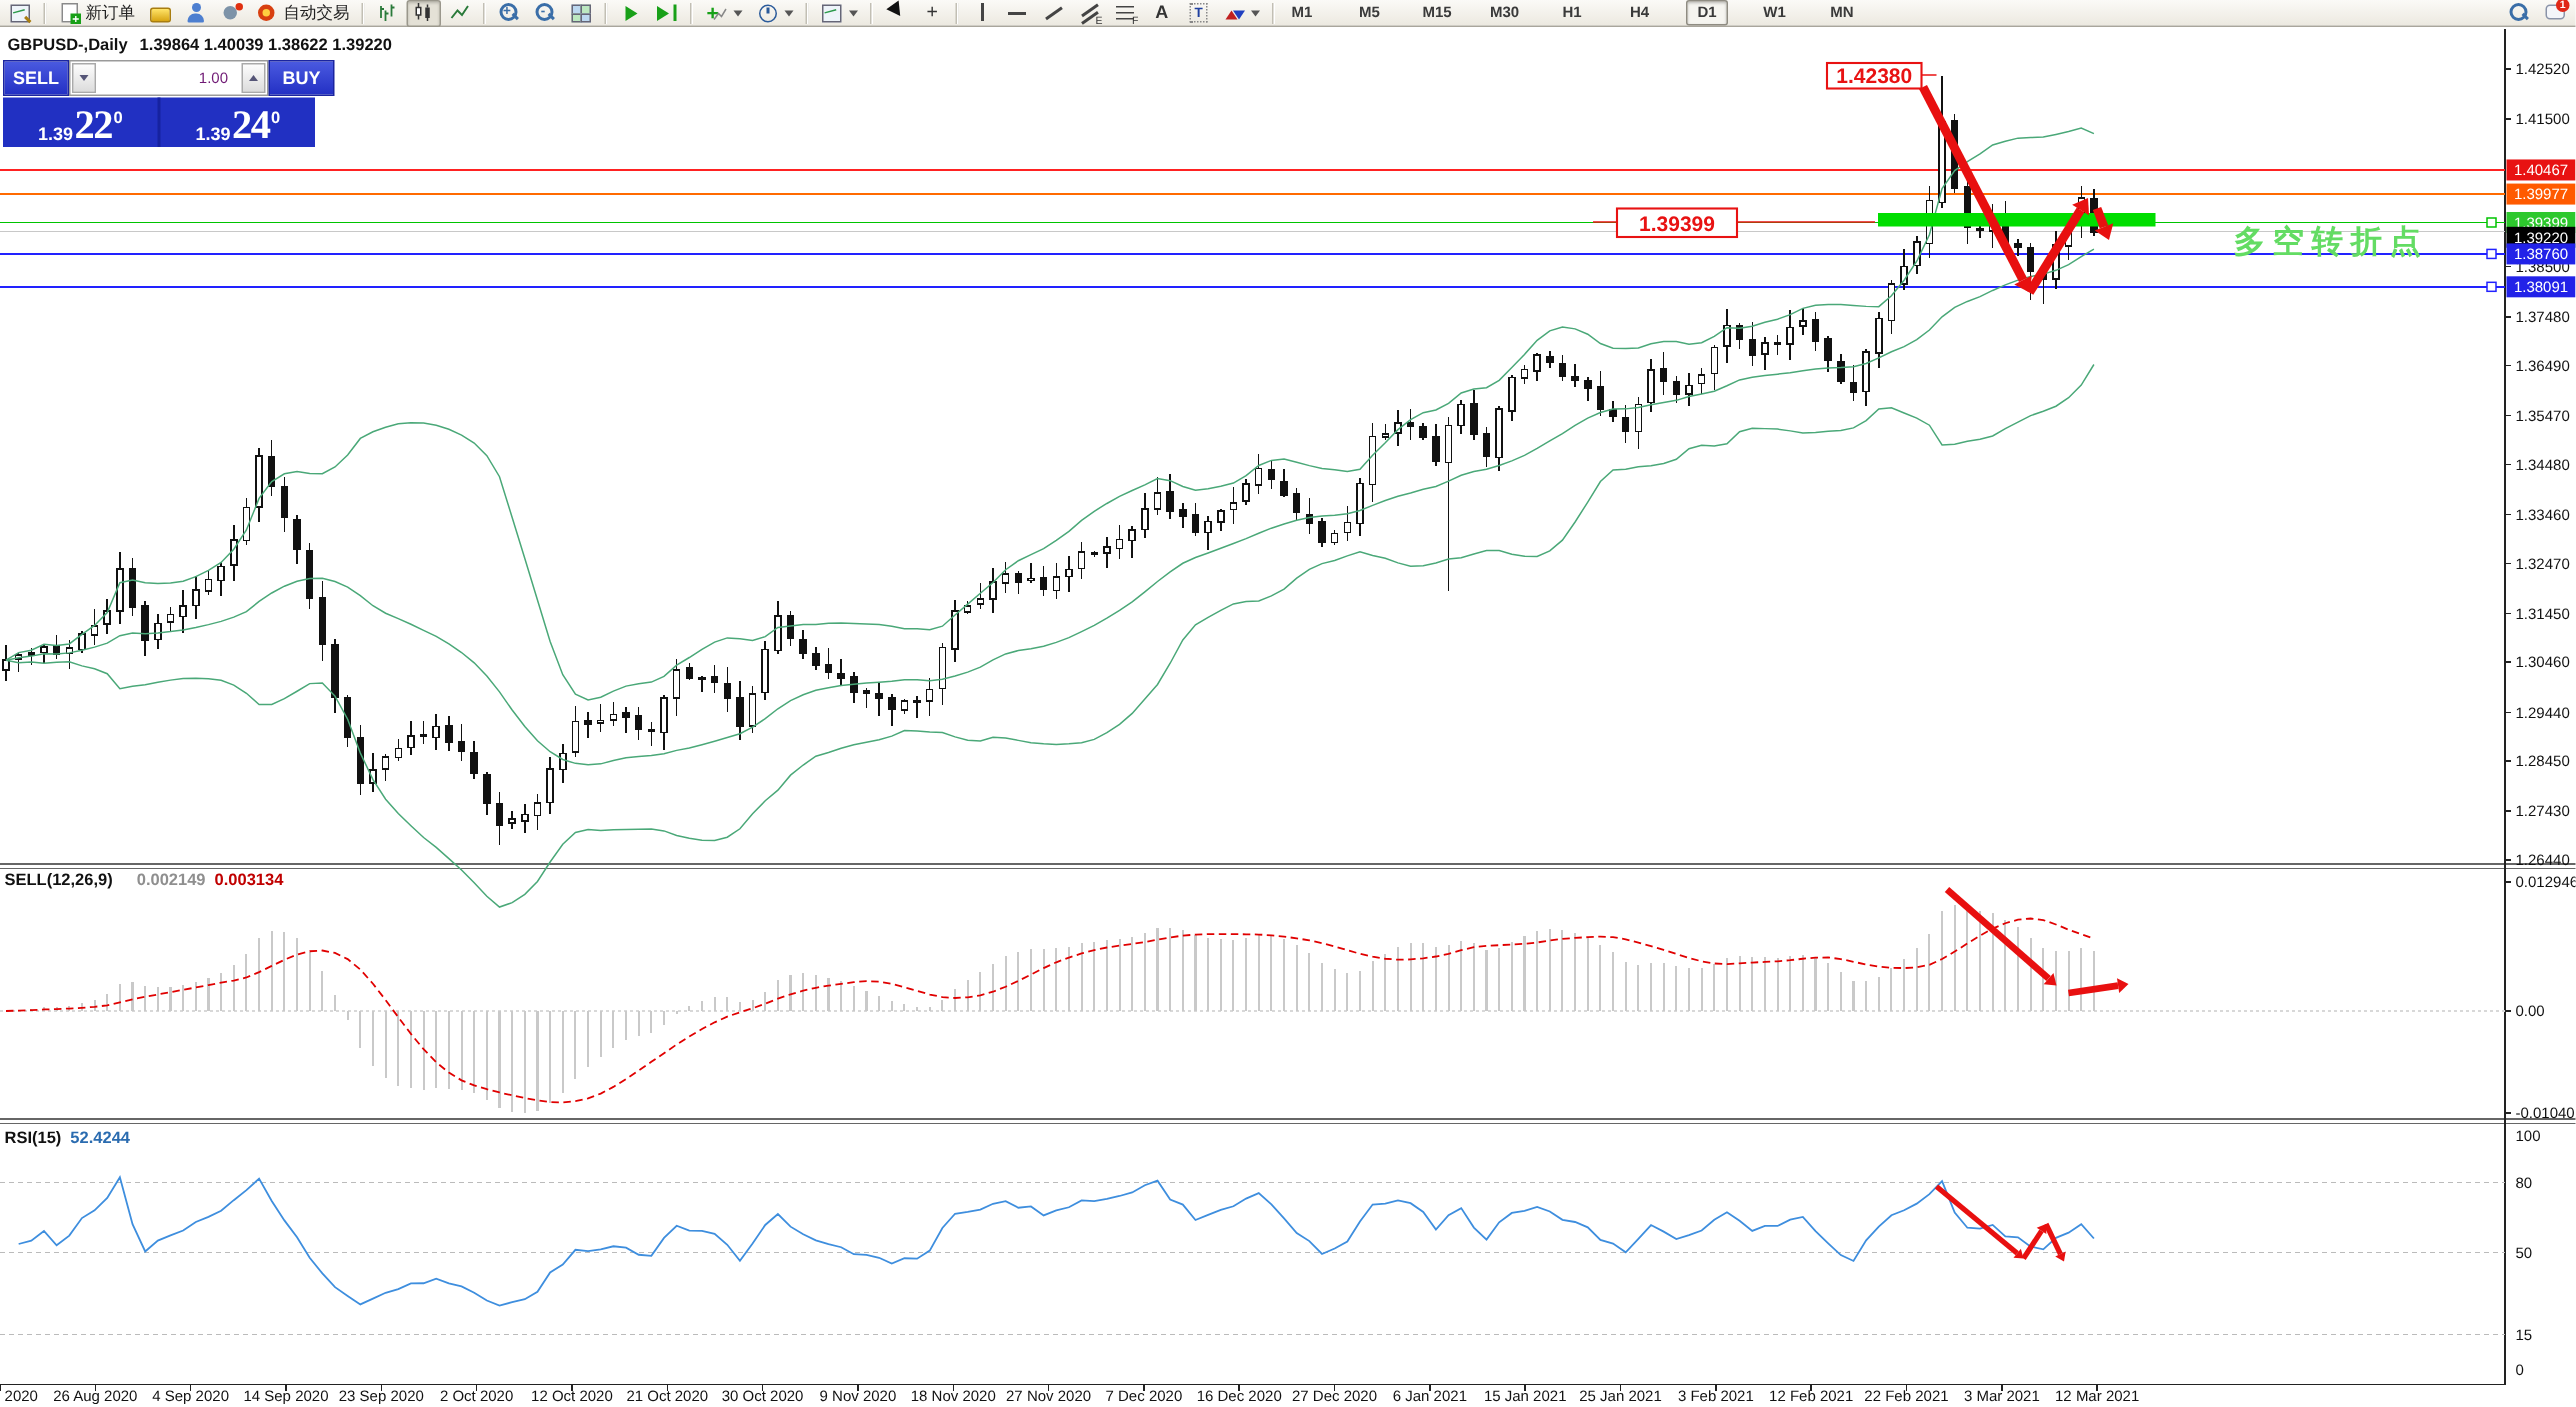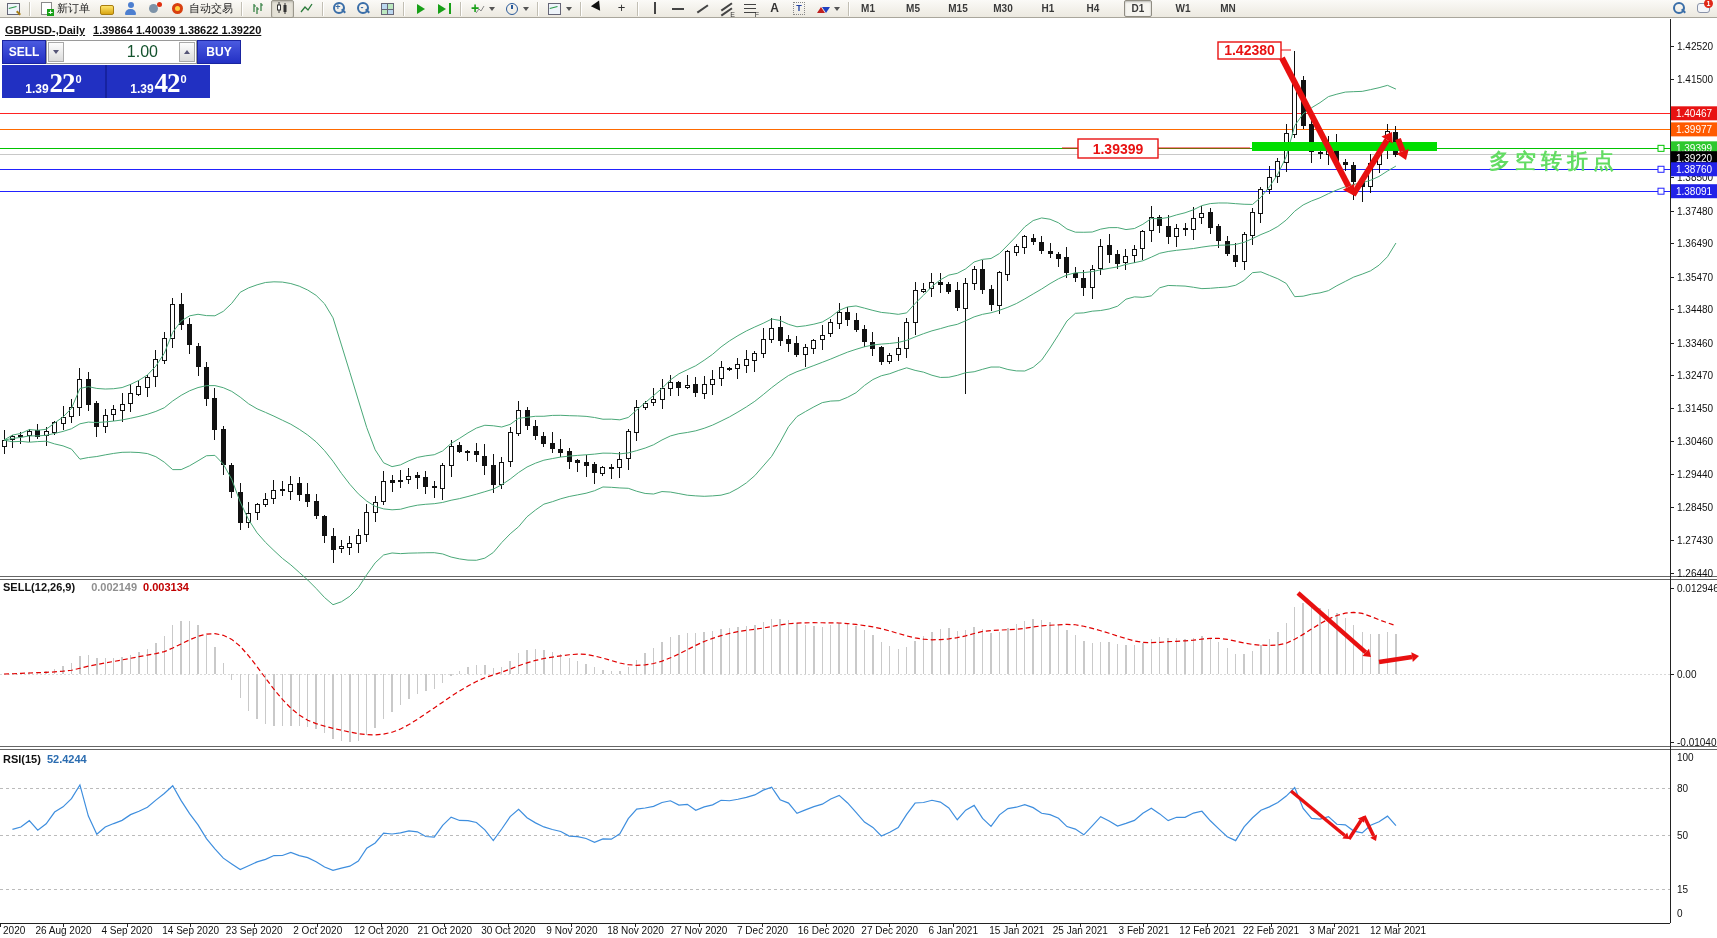--- a/index.html
+++ b/index.html
@@ -46,35 +46,35 @@
   .i-fib{position:absolute;left:1px;width:12px;height:1px;background:#444;}
   .sub{position:absolute;right:-1px;bottom:-2px;font-size:7px;color:#333;}
   .i-arrows1{position:absolute;left:2px;top:2px;width:0;height:0;border:4px solid transparent;border-bottom:6px solid #c02020;}
   .i-arrows2{position:absolute;left:7px;top:6px;width:0;height:0;border:4px solid transparent;border-top:6px solid #2040c0;}
   .i-bubble{position:absolute;left:1px;top:2px;width:11px;height:8px;border:1.5px solid #8a93a8;border-radius:3px;background:#f4f6fa;}
   .i-badge{position:absolute;right:-2px;top:-2px;width:9px;height:9px;border-radius:50%;background:#e02818;color:#fff;font-size:7px;line-height:9px;text-align:center;font-weight:bold;}
   .i-A{position:absolute;left:0;top:0;width:15px;text-align:center;font-size:12px;font-weight:bold;color:#333;}
   .i-T{position:absolute;left:2px;top:1px;width:10px;height:11px;border:1px dotted #888;font-size:9px;font-weight:bold;color:#2040a0;text-align:center;line-height:11px;}
   svg{position:absolute;left:0;top:0;}
   
-  #chart-title{position:absolute;left:5px;top:24px;font-size:11px;font-weight:bold;color:#111;z-index:10;text-decoration:underline;}
+  #chart-title{position:absolute;left:5px;top:24px;font-size:11px;font-weight:bold;color:#111;z-index:10;}
   #chart-title .sym{margin-right:8px;}
   #macd-label{position:absolute;left:3px;top:581px;font-size:11px;font-weight:bold;color:#111;z-index:10;}
   #rsi-label{position:absolute;left:3px;top:753px;font-size:11px;font-weight:bold;color:#111;z-index:10;}
   .v-gray{color:#8f8f8f;margin-left:16px;} .v-red{color:#c00000;margin-left:6px;} .v-blue{color:#2b6cb0;margin-left:6px;}
   
   #quote{position:absolute;left:2px;top:40px;width:208px;height:58px;z-index:20;font-family:"Liberation Sans",sans-serif;}
-  #q-row1{position:absolute;left:0;top:0;width:239px;height:24px;display:flex;text-align:right;}
+  #q-row1{position:absolute;left:0;top:0;width:221px;height:24px;display:flex;text-align:right;}
   .q-btn{width:44px;height:24px;background:linear-gradient(#4a5ae0,#2330c4);color:#fff;font-size:12px;font-weight:bold;
      display:flex;align-items:center;justify-content:center;border:1px solid #1a24a0;box-sizing:border-box;}
   #q-vol{flex:1;height:24px;background:#fff;border:1px solid #9a9a9a;box-sizing:border-box;display:flex;align-items:stretch;}
   .q-spin{width:14px;background:linear-gradient(#fdfdfd,#dcdcdc);border:1px solid #aaa;margin:1px;display:flex;align-items:center;justify-content:center;}
   .tri-up{width:0;height:0;border-left:3px solid transparent;border-right:3px solid transparent;border-bottom:4px solid #557;}
   .tri-dn{width:0;height:0;border-left:3px solid transparent;border-right:3px solid transparent;border-top:4px solid #557;}
-  #q-volval{flex:1;font-size:16px;color:#14532d;display:flex;align-items:center;justify-content:flex-end;padding-right:20px;}
+  #q-volval{flex:1;font-size:10px;color:#701a75;display:flex;align-items:center;justify-content:flex-end;padding-right:8px;}
   #q-row2{position:absolute;left:0;top:25px;width:208px;height:33px;background:#2130c2;display:flex;}
   .q-price{flex:1;color:#fff;display:flex;align-items:flex-end;justify-content:center;padding-bottom:2px;}
   .q-price.left{border-right:2px solid #1622a0;}
   .q-sm{font-size:12px;font-weight:bold;margin-right:1px;line-height:14px;}
   .q-big{font-size:27px;font-weight:bold;line-height:25px;letter-spacing:-1px;font-family:Liberation Serif, serif;}
   .q-sup{font-size:11px;font-weight:bold;line-height:10px;margin-left:1px;transform:translateY(-12px);}
 </style>
 </head>
 <body>
 
@@ -471,17 +471,17 @@
     <div class="q-btn">BUY</div>
   </div>
   <div id="q-row2">
     <div class="q-price left">
       <span class="q-sm">1.39</span>
         <span class="q-big">22</span>
         <span class="q-sup">0</span>
     </div>
     <div class="q-price">
       <span class="q-sm">1.39</span>
-        <span class="q-big">42</span>
+        <span class="q-big">24</span>
         <span class="q-sup">0</span>
     </div>
   </div>
 </div>
 
 </body></html>

